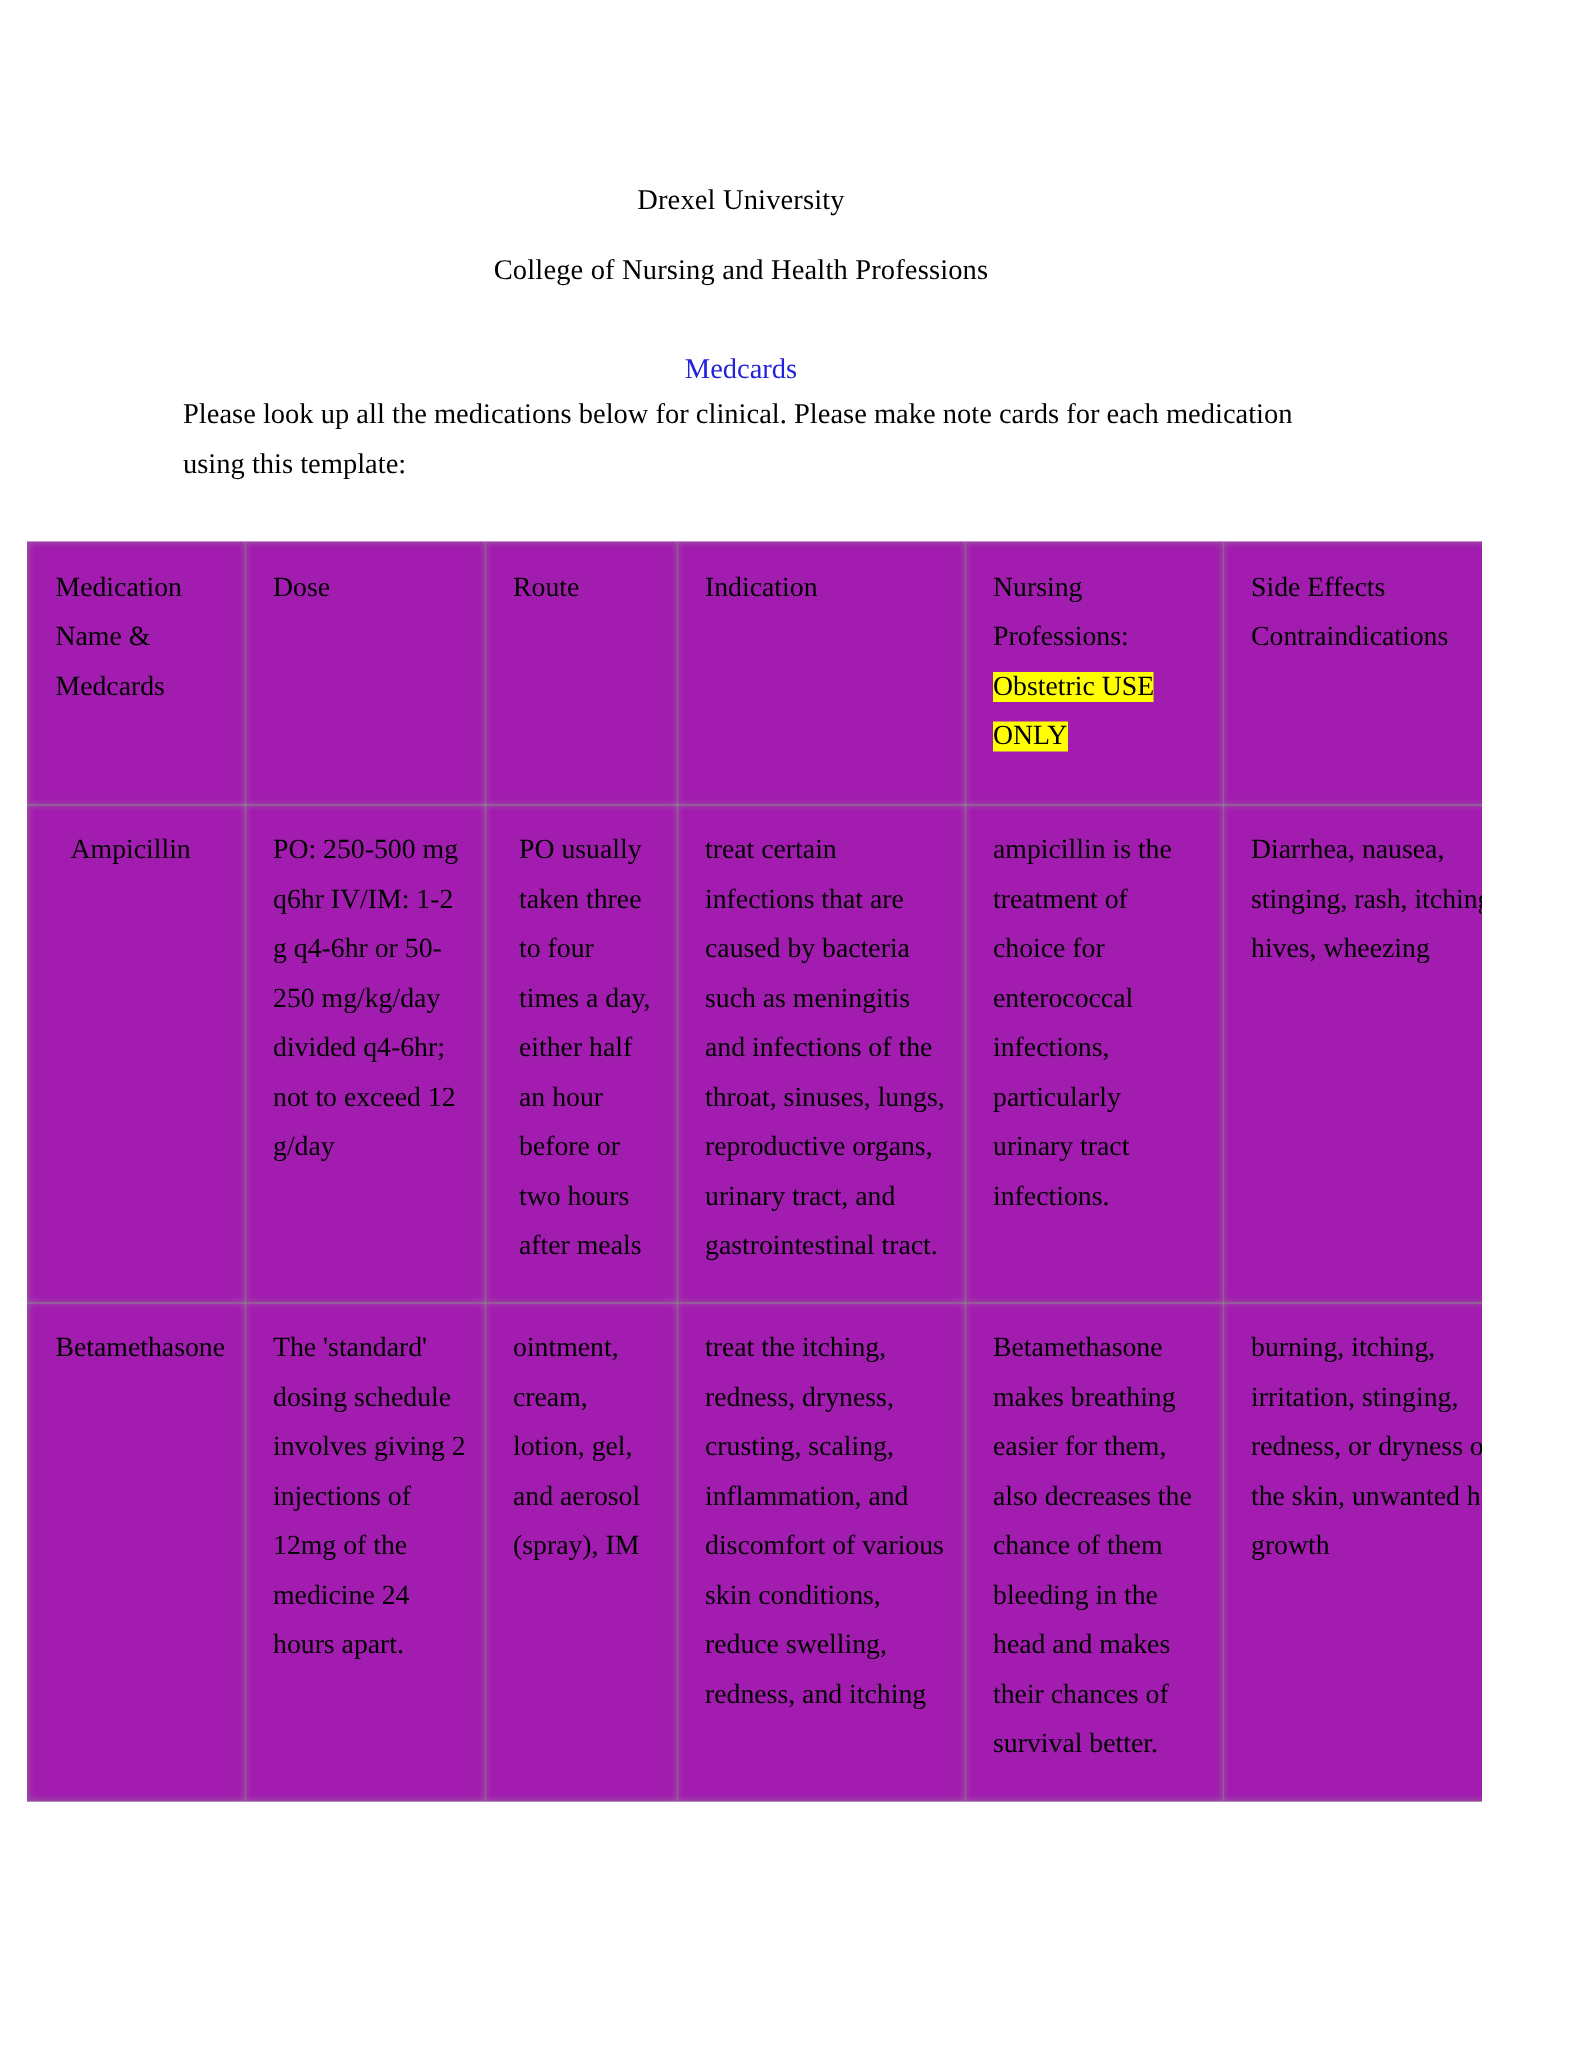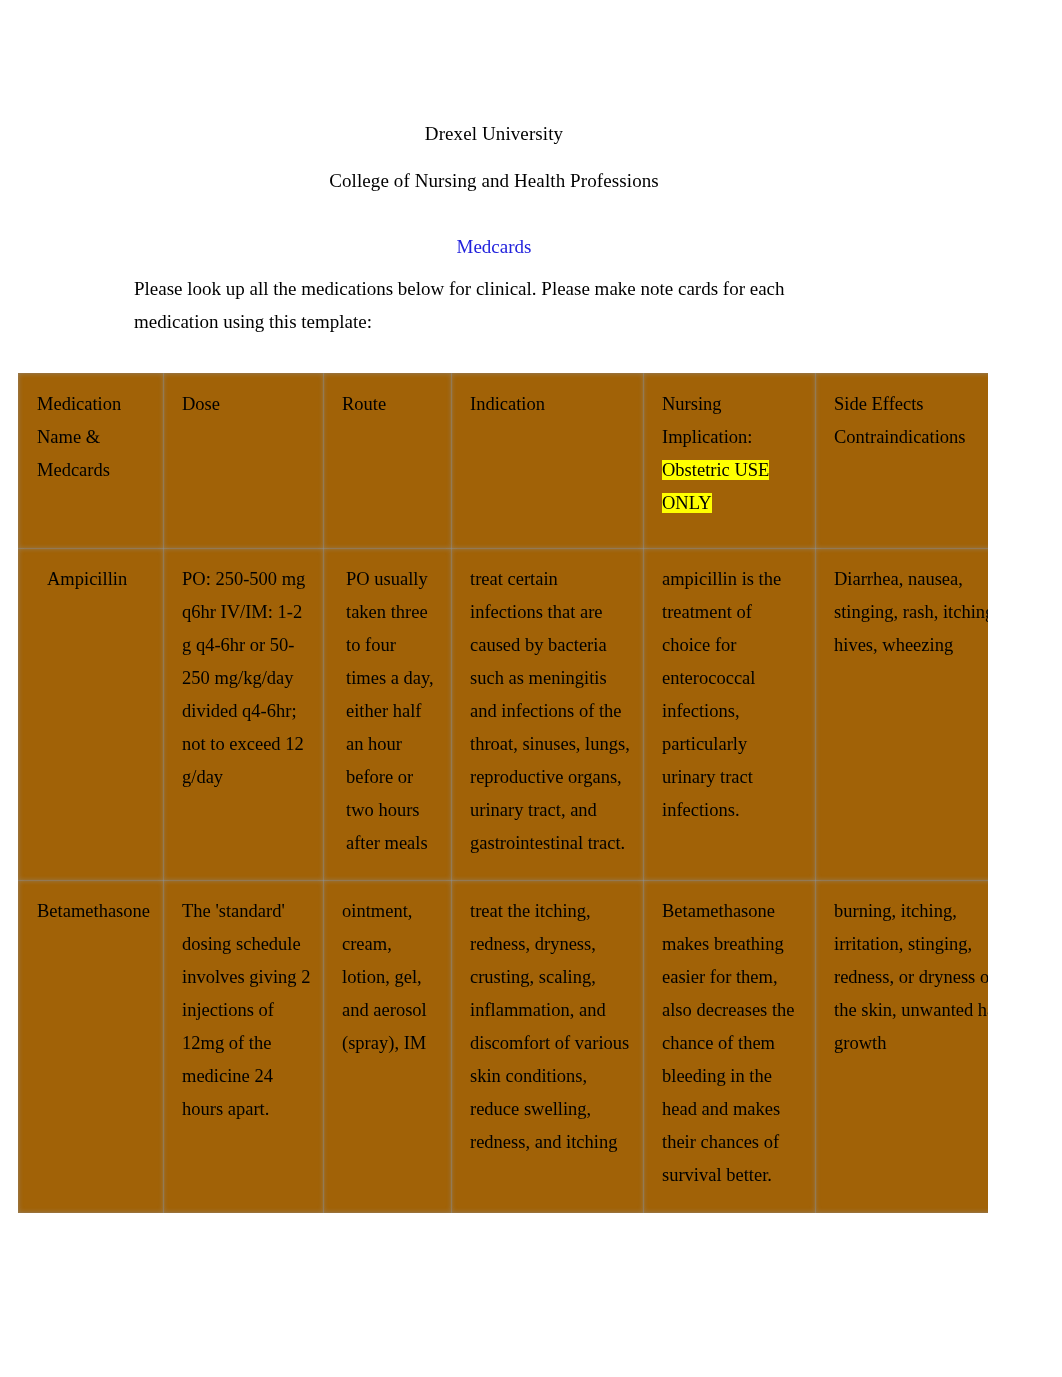--- a/index.html
+++ b/index.html
@@ -47,38 +47,38 @@
     margin-top: 40px;
   }
   .medcards-link {
     font-size: 19px;
     color: #2222dd;
     line-height: 26px;
     display: inline-block;
   }
 
   .instructions {
-    margin: 12px;
+    margin: 0;
     padding: 0 118px 0 122px;
     font-size: 19px;
     line-height: 33px;
     text-align: left;
   }
 
   
   .table-wrap {
     margin-top: 35px;
     padding-left: 18px;
     padding-right: 42px;
   }
   table.medcards {
     width: 1002px;
     border-collapse: collapse;
     table-layout: fixed;
-    background: #a16207;
+    background: #a21caf;
   }
   table.medcards td,
   table.medcards th {
     vertical-align: top;
     padding: 14px 12px 20px 18px;
     font-size: 18.5px;
     line-height: 33px;
     font-weight: normal;
     text-align: left;
     border: 1px solid transparent;
@@ -159,21 +159,21 @@
             <span class="hdr-text">Dose</span>
           </th>
           <th>
             <span class="hdr-text">Route</span>
           </th>
           <th>
             <span class="hdr-text">Indication</span>
           </th>
           <th>
             <span class="hdr-text">Nursing</span>
-            <span class="hdr-text">Implication:</span>
+            <span class="hdr-text">Professions:</span>
             <span class="highlight">Obstetric USE ONLY</span>
           </th>
           <th>
             <span class="hdr-text">Side Effects</span>
             <span class="hdr-text">Contraindications</span>
           </th>
         </tr>
       </thead>
       <tbody>
         <tr>

